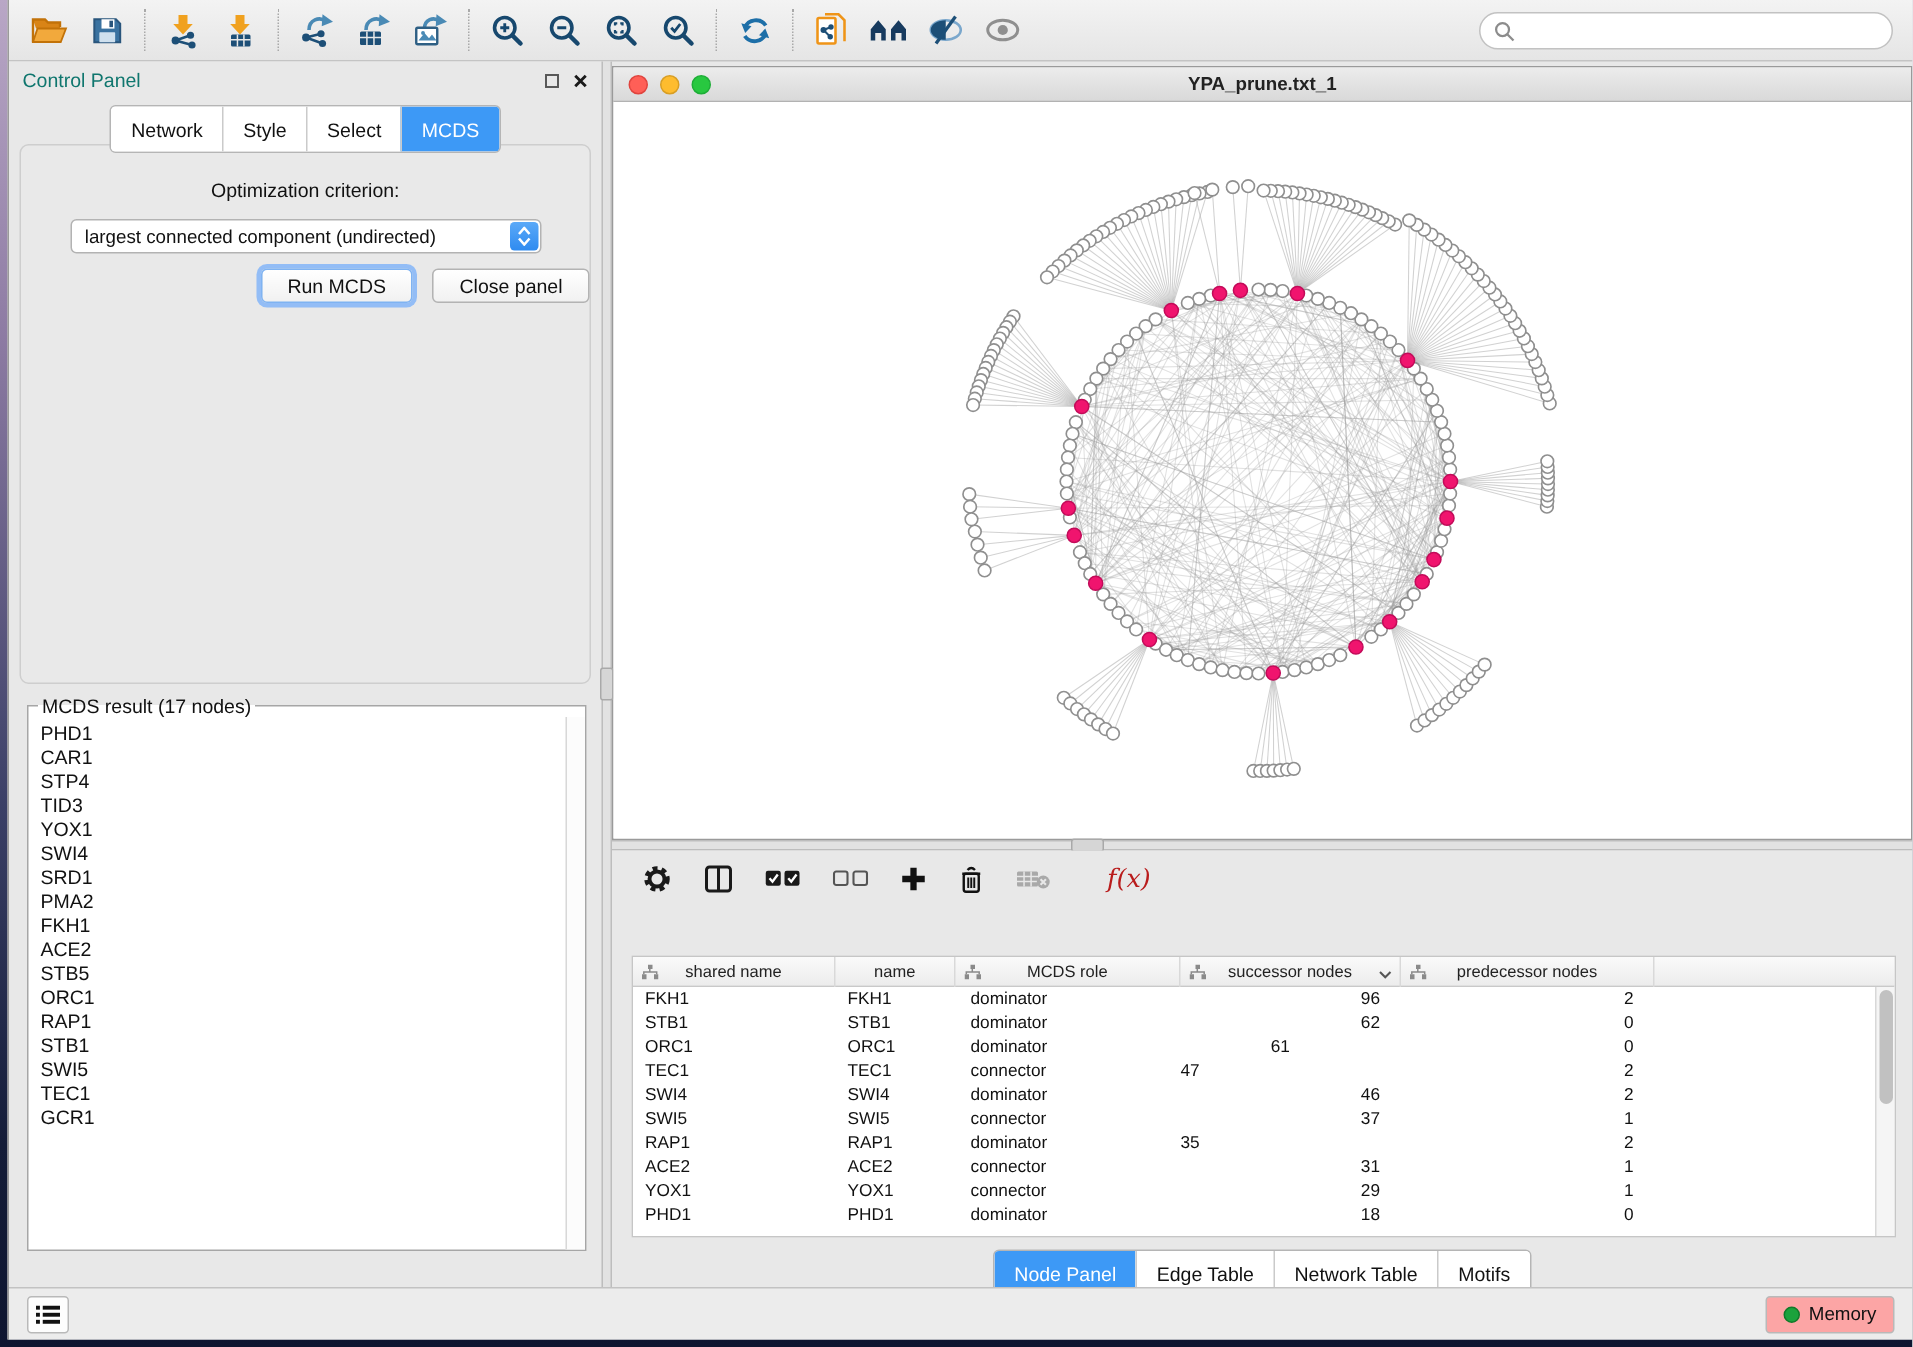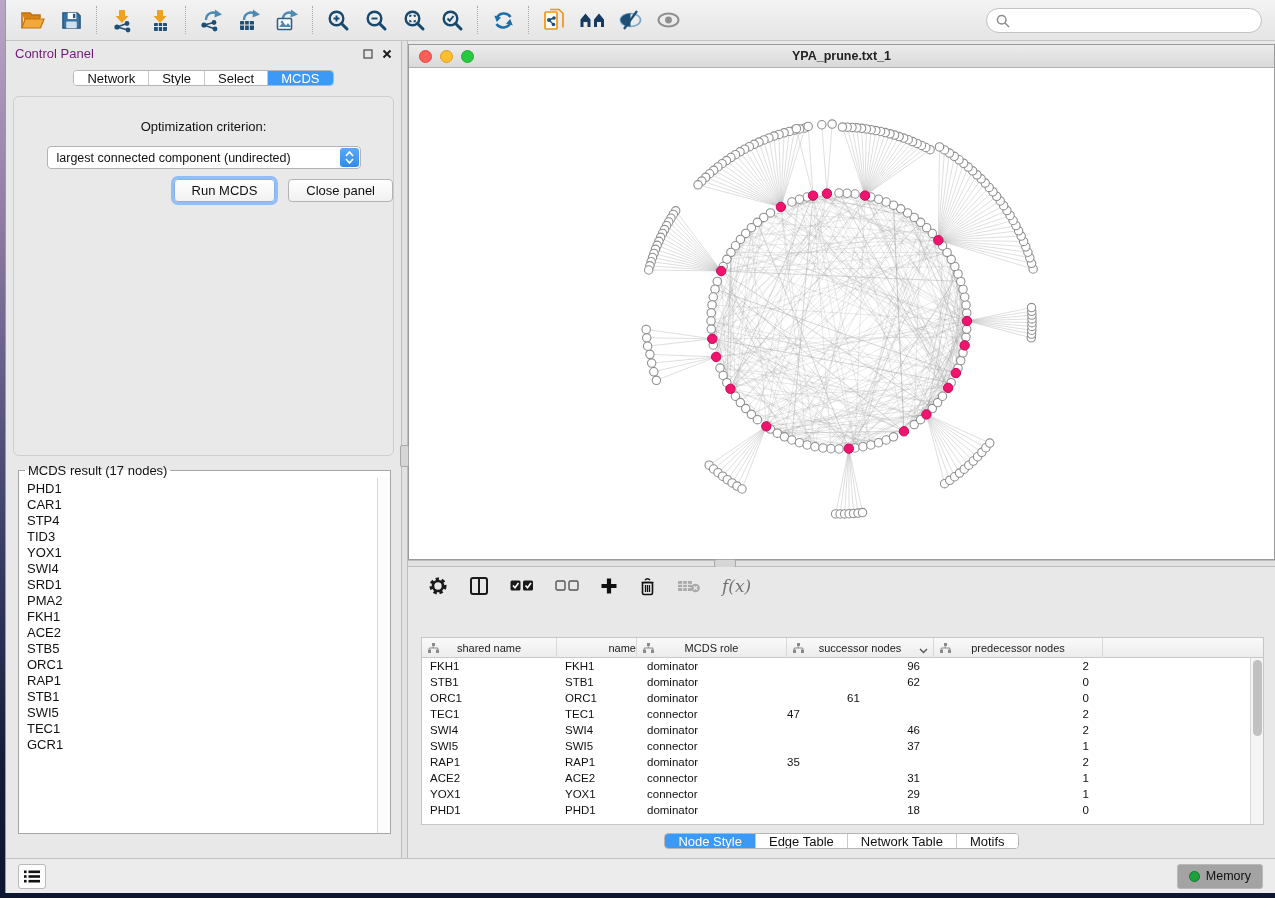--- a/index.html
+++ b/index.html
@@ -18,28 +18,28 @@
   .sep { width:0; height:28px; border-left:1px dotted #a9a9a9; margin:0 6px; }
   .search { position:absolute; right:13px; top:8px; width:276px; height:25px;
     background:#fff; border:1px solid #c2c2c2; border-radius:13px;
     display:flex; align-items:center; padding:0 9px; }
   .search input { border:none; outline:none; flex:1; height:20px; font-size:12px;
     font-family:"Liberation Sans",sans-serif; background:transparent; margin-left:5px;}
 
   
   .main { flex:1; display:flex; min-height:0; }
   .phead { height:25px; display:flex; align-items:center; padding:0 9px;
-    font-size:13px; color:#701a75;text-align:center; }
+    font-size:13px; color:#0f766e;text-align:center; }
   .pbtns { margin-left:auto; display:flex; align-items:center; gap:9px; }
 
   
   .cpanel { width:395px; flex:0 0 395px; background:#e8e8e8; position:relative; }
   .ctabs { display:flex; justify-content:center; margin-top:4px; height:22px; }
   .seg { display:inline-flex; border:1px solid #b5b5b5; border-radius:4px;
-    background:#fff; overflow:hidden; height:16px; }
+    background:#fff; overflow:hidden; height:32px; }
   .seg button { border:none; background:#fff; padding:0 13px; font-size:13px;
     font-family:"Liberation Sans",sans-serif; color:#111; border-left:1px solid #cacaca; cursor:default;}
   .seg button:first-child { border-left:none; }
   .seg button.sel { background:#3d99f6; color:#fff; }
   .mcdsbox { margin:4px 7px 0 7px; height:360px; background:#e9e9e9;
     border:1px solid #cecece; border-radius:6px; }
   .optlabel { text-align:center; margin-top:22px; font-size:13px; color:#111; }
   .selectbox { position:relative; margin:12px auto 10px; width:314px; height:23px;
     background:#fff; border:1px solid #b3b3b3; border-radius:4px;
     font-size:12.5px; display:flex; align-items:center; padding-left:9px; color:#111; }
@@ -80,21 +80,21 @@
   .lights { position:absolute; left:10px; top:5px; display:flex; gap:8px; }
   .light { width:13px; height:13px; border-radius:50%; }
   .red { background:#ff5f57; border:1px solid #e0443e; }
   .yellow { background:#febc2e; border:1px solid #d89e24; }
   .green { background:#28c840; border:1px solid #1eae37; }
   .netcanvas { flex:1; position:relative; background:#fff; overflow:hidden; }
 
   
   .tpanel { flex:1; background:#e8e8e8; position:relative; min-height:0; }
   .ttoolbar { display:flex; align-items:center; gap:21px; height:38px; padding-left:20px; }
-  .fx { font-family:"DejaVu Serif",serif; font-style:italic; font-size:17px; color:#737373; }
+  .fx { font-family:"DejaVu Serif",serif; font-style:italic; font-size:17px; color:#b91c1c;margin-left:16px; }
   .ttable { position:absolute; left:13px; right:11px; top:70px; height:188px;
     background:#fff; border:1px solid #c6c6c6; overflow:hidden; }
   .thead { display:flex; height:20px; background:linear-gradient(#fafafa,#ececec);
     border-bottom:1px solid #c9c9c9; }
   .th { position:relative; display:flex; align-items:center; justify-content:center;
     font-size:11px; color:#222; border-right:1px solid #d9d9d9; height:20px; }
   .th .ticon { position:absolute; left:6px; top:5px; }
   .th .sortch { position:absolute; right:5px; top:6px; }
   .tbody { position:absolute; left:0; right:13px; top:20px; bottom:0; overflow:hidden; }
   .trow { display:flex; height:16px; }
@@ -103,21 +103,21 @@
     background:#f5f5f5; border-left:1px solid #d8d8d8; }
   .tthumb { position:absolute; left:1.5px; top:2px; width:9px; height:76px;
     background:#c1c1c1; border-radius:5px; }
   .ttabs { position:absolute; left:0; right:0; top:266px; display:flex; justify-content:center; }
 
   
   .statusbar { flex:0 0 35px; background:#ececec; border-top:1px solid #c2c2c2;
     position:relative; display:flex; align-items:center; }
   .listbtn { position:absolute; left:12px; width:28px; height:25px; background:#fdfdfd;
     border:1px solid #b9b9b9; border-radius:3px; display:flex; align-items:center; justify-content:center;}
-  .membtn { position:absolute; right:12px; height:25px; background:#a3a3a3;
+  .membtn { position:absolute; right:12px; height:25px; background:#fca5a5;
     border:1px solid #b9b9b9; border-radius:3px; display:flex; align-items:center;
     gap:6px; padding:0 11px; font-size:12.5px; color:#111; }
   .memdot { width:11px; height:11px; border-radius:50%; background:#1ca23c; border:1px solid #117a2a; }
 </style>
 </head>
 <body>
 
 <div class="desktop">
 <div class="app">
 
@@ -1093,21 +1093,21 @@
                   <span class="ticon"><svg width="11" height="10" viewBox="0 0 11 10">
                       <g fill="#8a8a8a">
                         <rect x="4" y="0" width="3" height="3"></rect>
                         <rect x="0" y="6.5" width="3" height="3.5"></rect>
                         <rect x="8" y="6.5" width="3" height="3.5"></rect>
                         <path d="M5.2 3v2 M1.2 6.5v-1.5h8.6v1.5" stroke="#8a8a8a" fill="none" stroke-width="1"></path>
                       </g>
                     </svg></span>
                   <span>shared name</span>
                 </div>
-                <div class="th" style="width: 80px; flex: 0 0 80px; justify-content: flex-end;">
+                <div class="th" style="width: 80px; flex: 0 0 80px;">
                   <span>name</span>
                 </div>
                 <div class="th" style="width: 150px; flex: 0 0 150px;">
                   <span class="ticon"><svg width="11" height="10" viewBox="0 0 11 10">
                       <g fill="#8a8a8a">
                         <rect x="4" y="0" width="3" height="3"></rect>
                         <rect x="0" y="6.5" width="3" height="3.5"></rect>
                         <rect x="8" y="6.5" width="3" height="3.5"></rect>
                         <path d="M5.2 3v2 M1.2 6.5v-1.5h8.6v1.5" stroke="#8a8a8a" fill="none" stroke-width="1"></path>
                       </g>
@@ -1212,21 +1212,21 @@
                   <div class="td" style="flex: 0 0 147px; width: 147px; text-align: right; padding-right: 14px;">18</div>
                   <div class="td" style="flex: 0 0 169px; width: 169px; text-align: right; padding-right: 14px;">0</div>
                 </div>
               </div>
           <div class="tscroll">
                 <div class="tthumb"></div>
               </div>
         </div>
         <div class="ttabs">
               <div class="seg" id="tp-tabs">
-                <button class="sel">Node Style</button>
+                <button class="sel">Node Panel</button>
                 <button class="">Edge Table</button>
                 <button class="">Network Table</button>
                 <button class="">Motifs</button>
               </div>
             </div>
       </div>
     </div>
   </div>
 
   <div class="statusbar">

